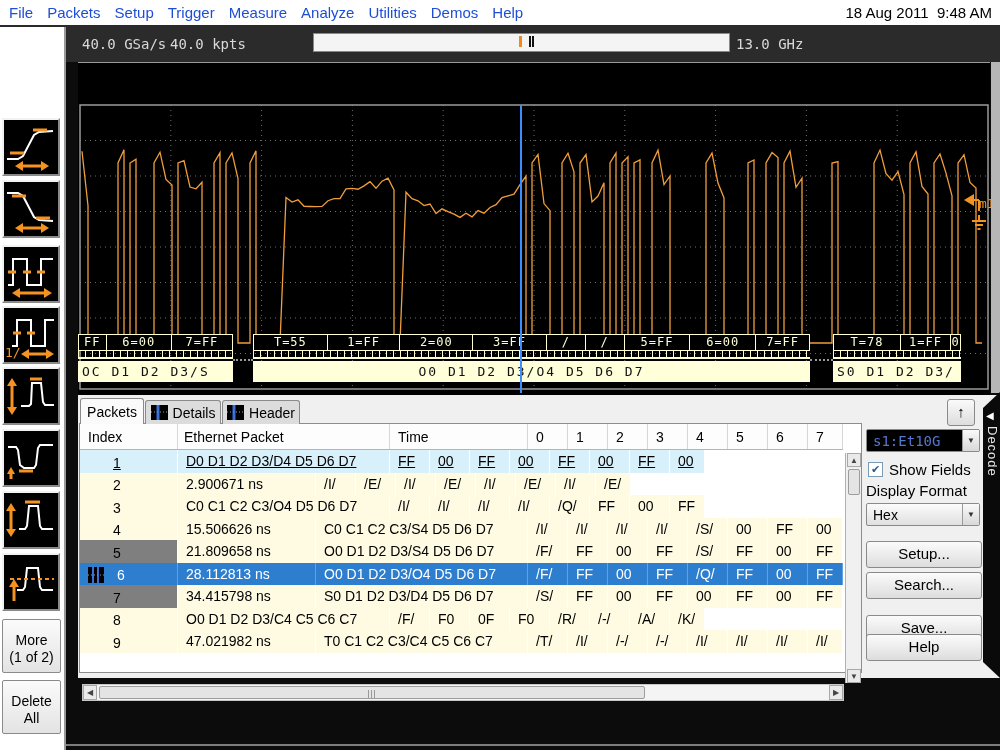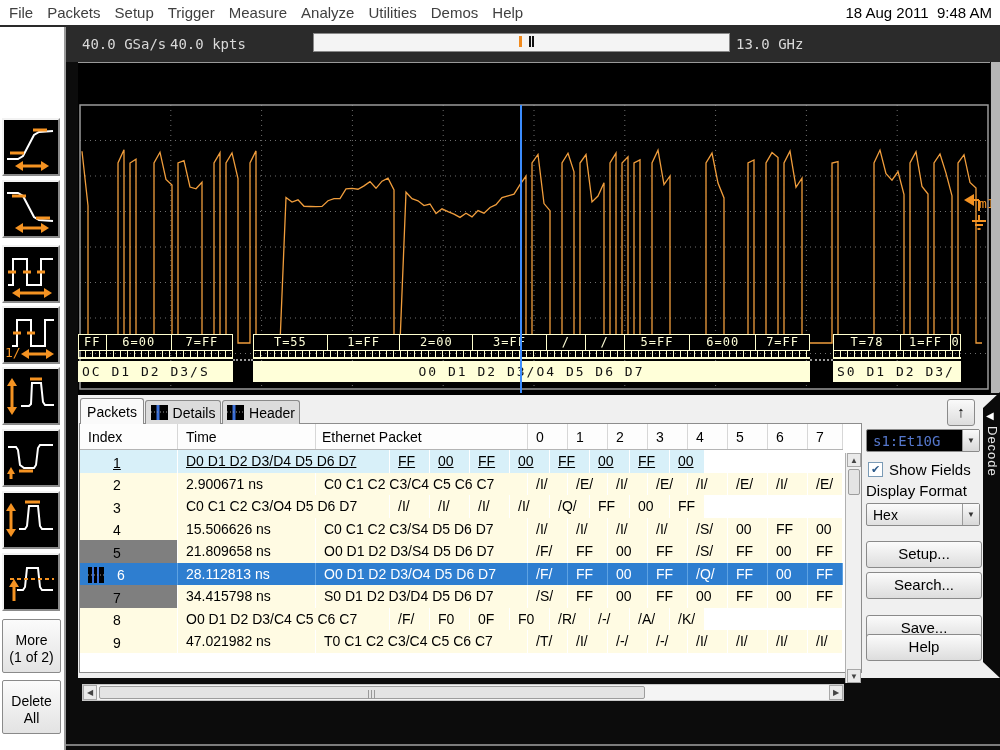--- a/index.html
+++ b/index.html
@@ -3,21 +3,21 @@
 <meta charset="utf-8">
 <style>
   html,body{margin:0;padding:0;background:#444;}
   #app{position:relative;width:1000px;height:750px;overflow:hidden;background:#0c0c0c;
        font-family:"Liberation Sans",sans-serif;}
   .abs{position:absolute;}
 
   
   .menubar{left:0;top:0;width:1000px;height:25px;background:#fff;border-bottom:2px solid #2a2a2a;
            display:flex;align-items:center;z-index:30;}
-  .menu-item{font-size:15px;color:#404040;margin-left:14px;white-space:nowrap;cursor:default;}
+  .menu-item{font-size:15px;color:#1d4ed8;margin-left:14px;white-space:nowrap;cursor:default;}
   .menu-item:first-child{margin-left:9px;}
   .menu-date{margin-left:auto;margin-right:8px;font-size:15px;color:#000;white-space:pre;}
 
   
   .sidebar{left:0;top:27px;width:64px;height:723px;background:#fff;border-right:2px solid #9a9a9a;z-index:20;}
   .sbtn{position:absolute;left:2px;width:58px;height:58px;background:#000;border:2px solid;
         border-color:#f2f2f2 #8a8a8a #8a8a8a #f2f2f2;box-sizing:border-box;padding:0;cursor:pointer;}
   .sbtn svg{width:100%;height:100%;display:block;}
   .txtbtn{position:absolute;left:2px;width:59px;background:linear-gradient(#fbfbfb,#e3e3e3);
           border:1px solid #8a8a8a;border-radius:2px;font-family:"Liberation Sans",sans-serif;
@@ -329,22 +329,22 @@
   <line x1="0" y1="7" x2="17" y2="7" stroke="#9a9a9a" stroke-width="1" stroke-dasharray="1 2"></line>
             </svg>
           </span>
           <span>Header</span>
         </div>
       </div>
 
     <div class="tframe">
       <div class="thead" id="thead">
           <div class="th" style="width: 98px;">Index</div>
+          <div class="th" style="width: 212px; padding-left: 6px;">Ethernet Packet</div>
           <div class="th" style="width: 138px;">Time</div>
-          <div class="th" style="width: 212px; padding-left: 6px;">Ethernet Packet</div>
           <div class="th" style="width: 40px;">0</div>
           <div class="th" style="width: 40px;">1</div>
           <div class="th" style="width: 40px;">2</div>
           <div class="th" style="width: 40px;">3</div>
           <div class="th" style="width: 40px;">4</div>
           <div class="th" style="width: 40px;">5</div>
           <div class="th" style="width: 40px;">6</div>
           <div class="th" style="width: 35px;">7</div>
         </div>
       <div id="tbody">
@@ -360,21 +360,20 @@
             <div class="td " style="width:40px">FF</div>
             <div class="td " style="width:40px">00</div>
             <div class="td " style="width:40px">FF</div>
             <div class="td " style="width:35px">00</div>
           </div>
           <div class="trow r-normal" style="top: 48.5px;">
             <div class="td td-idx" style="width:98px">
               <span>2</span>
             </div>
             <div class="td " style="width:138px">2.900671 ns</div>
-            <div class="td " style="width:212px">C0 C1 C2 C3/C4 C5 C6 C7</div>
             <div class="td " style="width:40px">/I/</div>
             <div class="td " style="width:40px">/E/</div>
             <div class="td " style="width:40px">/I/</div>
             <div class="td " style="width:40px">/E/</div>
             <div class="td " style="width:40px">/I/</div>
             <div class="td " style="width:40px">/E/</div>
             <div class="td " style="width:40px">/I/</div>
             <div class="td " style="width:35px">/E/</div>
           </div>
           <div class="trow r-normal" style="top: 71px;">

